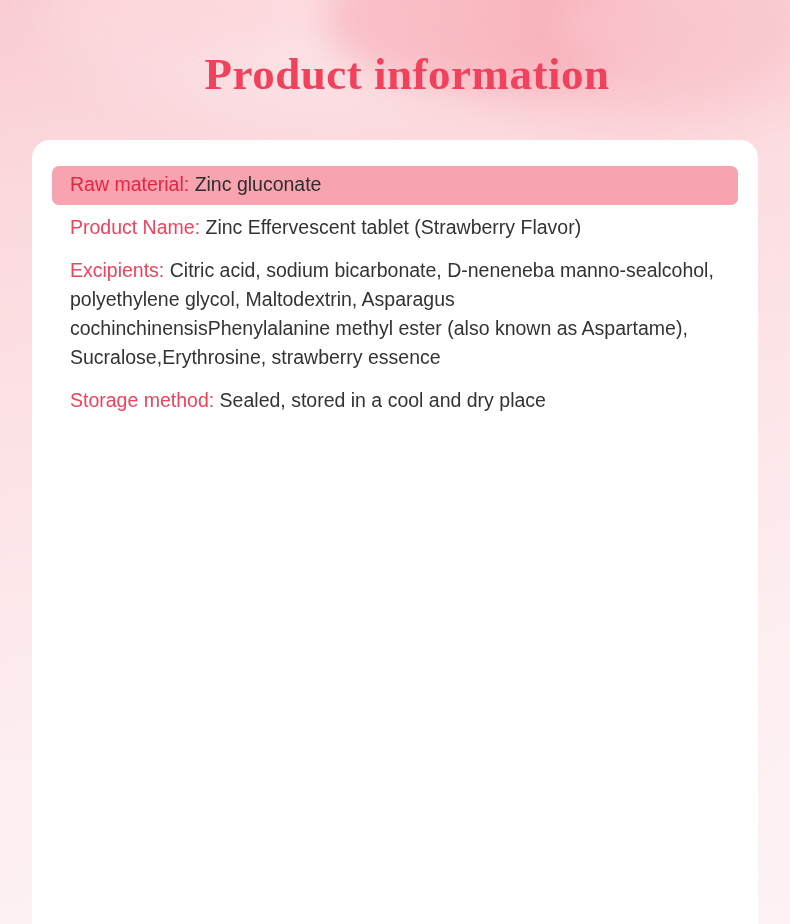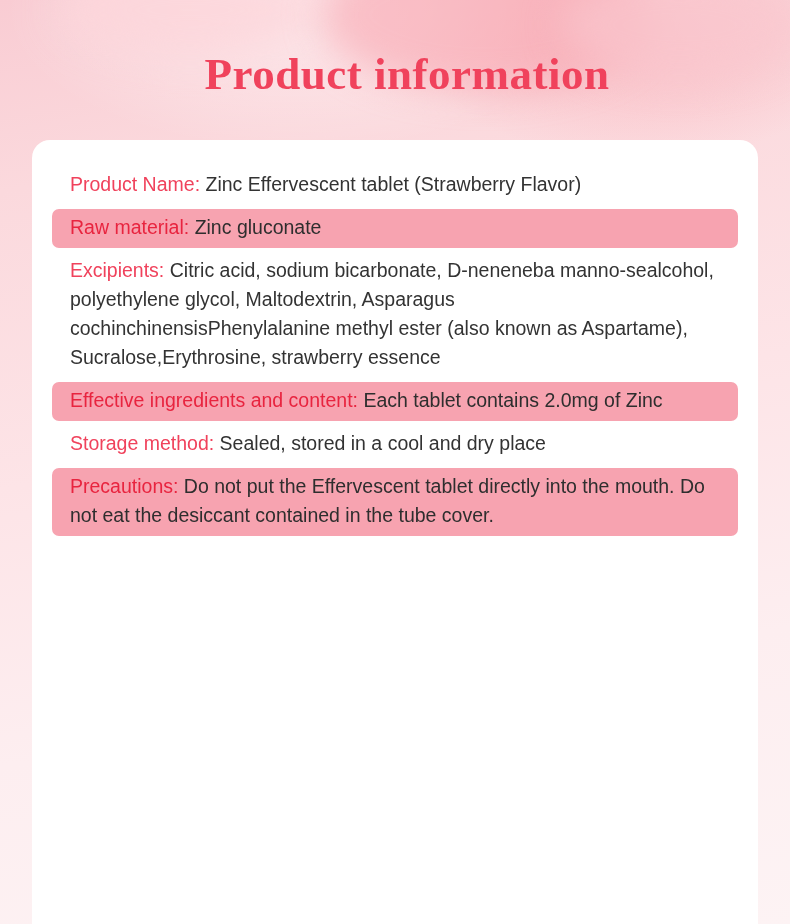--- a/index.html
+++ b/index.html
@@ -109,48 +109,40 @@
 
 <div class="page">
   <div class="blob blob-c"></div>
   <div class="blob blob-a"></div>
   <div class="blob blob-b"></div>
 
   <h1 class="title">Product information</h1>
 
   <div class="card">
 
+    <div class="row band">
+      <span class="label">Raw material:</span>
+      <span class="value"> Zinc gluconate</span>
+    </div>
+
     <div class="row plain">
       <span class="label">Product Name:</span>
       <span class="value"> Zinc Effervescent tablet (Strawberry Flavor)</span>
-    </div>
-
-    <div class="row band">
-      <span class="label">Raw material:</span>
-      <span class="value"> Zinc gluconate</span>
     </div>
 
     <div class="row plain">
       <span class="label">Excipients:</span>
       <span class="value"> Citric acid, sodium bicarbonate, D-neneneba manno-sealcohol, polyethylene glycol, Maltodextrin, Asparagus cochinchinensisPhenylalanine methyl ester (also known as Aspartame), Sucralose,Erythrosine, strawberry essence</span>
     </div>
 
-    <div class="row band">
-      <span class="label">Effective ingredients and content:</span>
-      <span class="value"> Each tablet contains 2.0mg of Zinc</span>
-    </div>
 
 
 
 
 
     <div class="row plain">
       <span class="label">Storage method:</span>
       <span class="value"> Sealed, stored in a cool and dry place</span>
     </div>
 
-    <div class="row band">
-      <span class="label">Precautions:</span>
-      <span class="value"> Do not put the Effervescent tablet directly into the mouth. Do not eat the desiccant contained in the tube cover.</span>
-    </div>
 
   </div>
 </div>
 
 </body></html>

